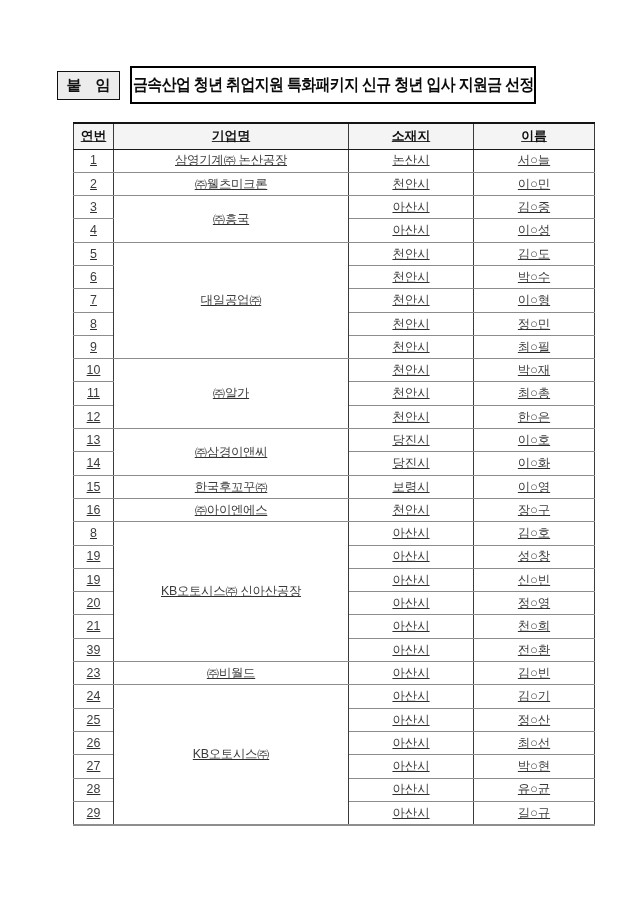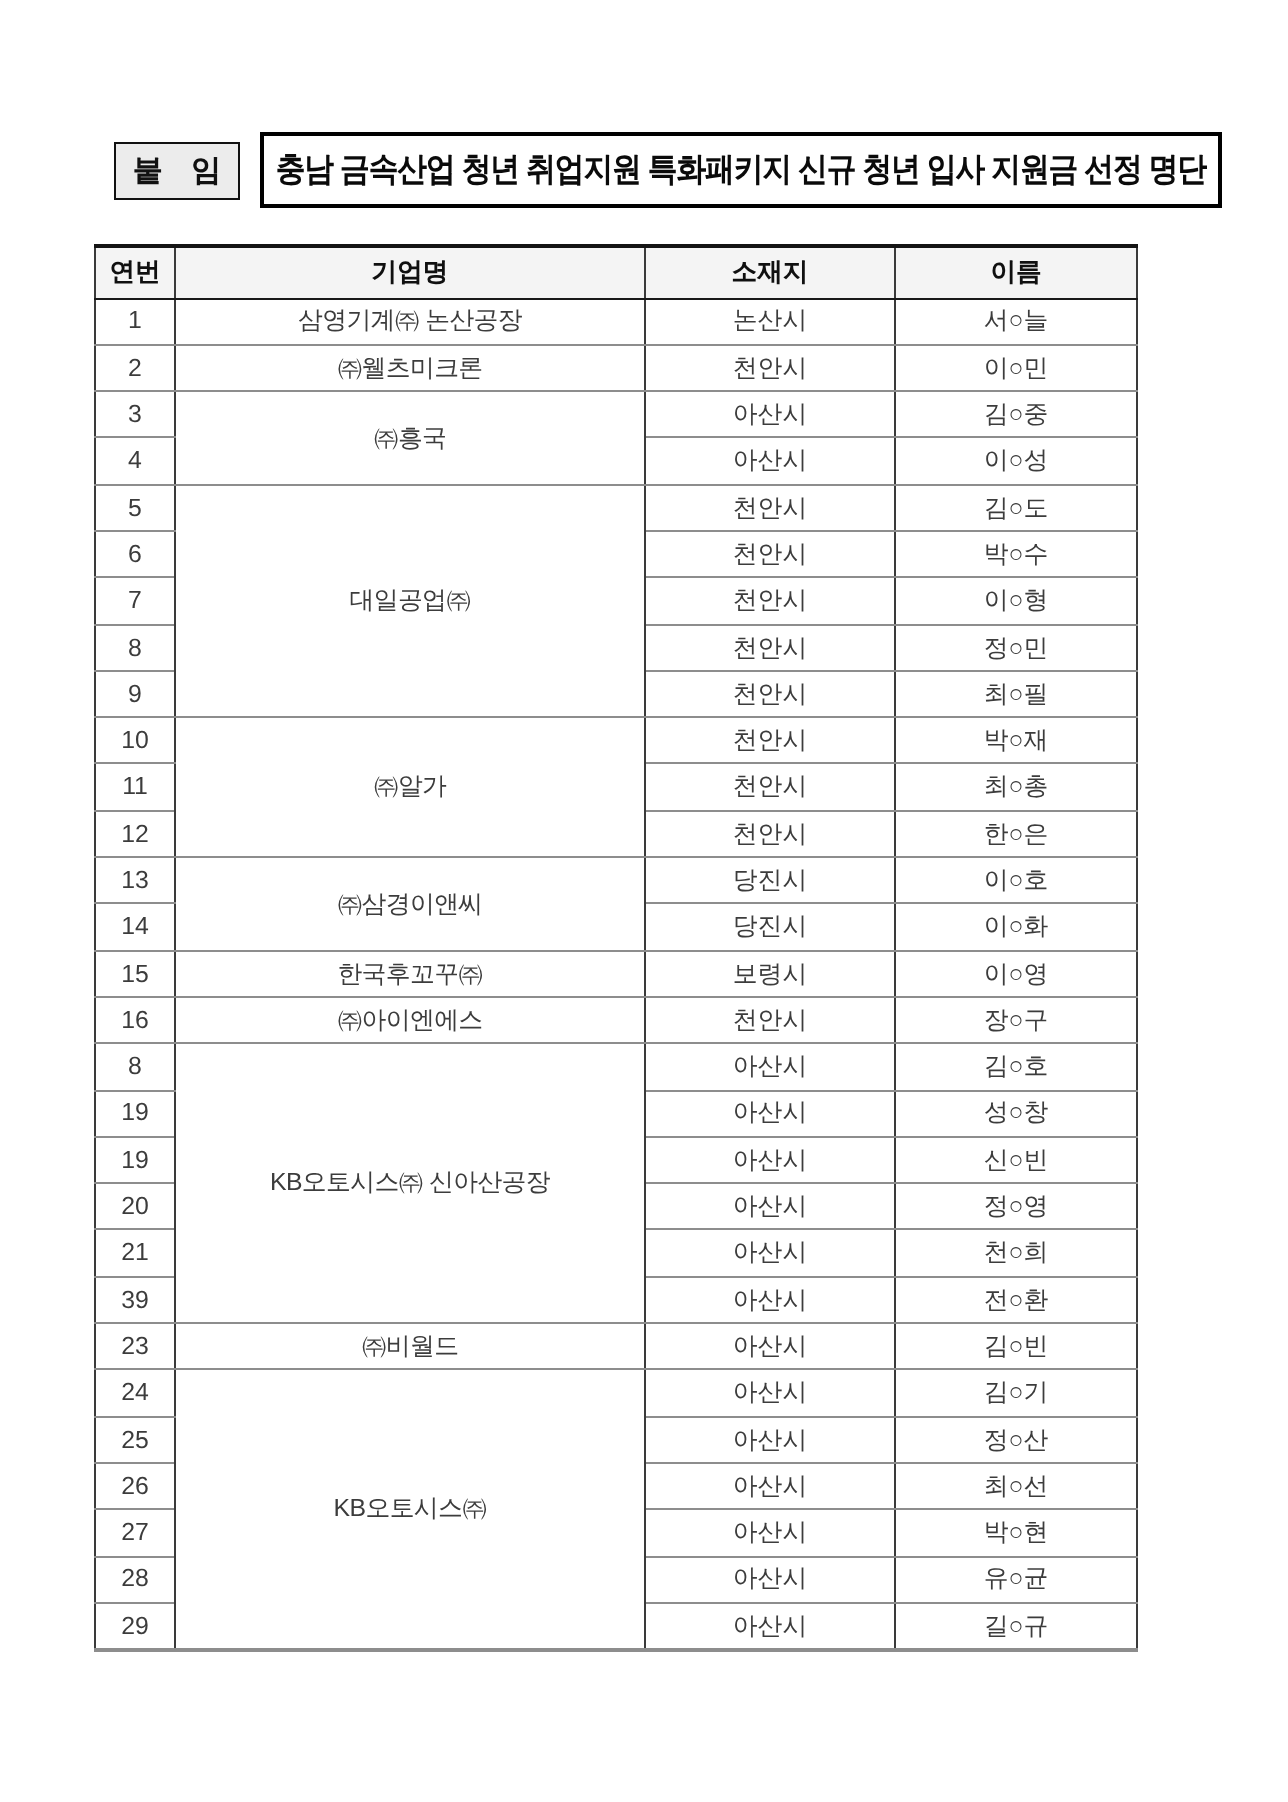--- a/index.html
+++ b/index.html
@@ -4,21 +4,21 @@
 <style>
   * { margin:0; padding:0; box-sizing:border-box; }
   html, body { background:#ffffff; }
   body {
     width:644px; height:901px; position:relative; overflow:hidden;
     font-family:"Liberation Sans", sans-serif; color:#2f2f2f;
   }
   .page { position:absolute; inset:0; background:#fff; }
 
   .header-row {
-    position:absolute; left:57px; top:66px; width:554px;
+    position:absolute; left:57px; top:66px; width:479px;
     display:flex; align-items:center;
   }
   .attach-box {
     width:63px; height:29px; flex:0 0 auto;
     border:1.6px solid #111; background:#ececec;
     display:flex; align-items:center; justify-content:center;
     font-size:15px; font-weight:bold; color:#111;
     letter-spacing:5px; text-indent:5px; white-space:nowrap;
   }
   .title-box {
@@ -26,26 +26,27 @@
     border:2.6px solid #000; background:#fff;
     display:flex; align-items:center; justify-content:center;
     overflow:hidden;
   }
   .title-box .title-text {
     font-size:16.5px; font-weight:bold; color:#0a0a0a; white-space:nowrap;
     transform:scaleX(0.9); transform-origin:center; letter-spacing:-0.6px;
   }
 
   table.roster {
-    position:absolute; left:47px; top:122px; width:521px;
+    position:absolute; left:73px; top:122px; width:521px;
     border-collapse:collapse; table-layout:fixed;
     border-top:2.2px solid #141414;
     border-bottom:2.4px solid #8d8d8d;
     border-left:1.4px solid #3a3a3a;
     border-right:1.4px solid #3a3a3a;
+    text-decoration:underline;
   }
   .roster th, .roster td {
     border-top:1px solid #8d8d8d;
     border-bottom:1px solid #8d8d8d;
     border-left:1.2px solid #3a3a3a;
     border-right:1.2px solid #3a3a3a;
     text-align:center; vertical-align:middle;
     font-size:12.4px; line-height:1;
     overflow:hidden; white-space:nowrap;
   }

